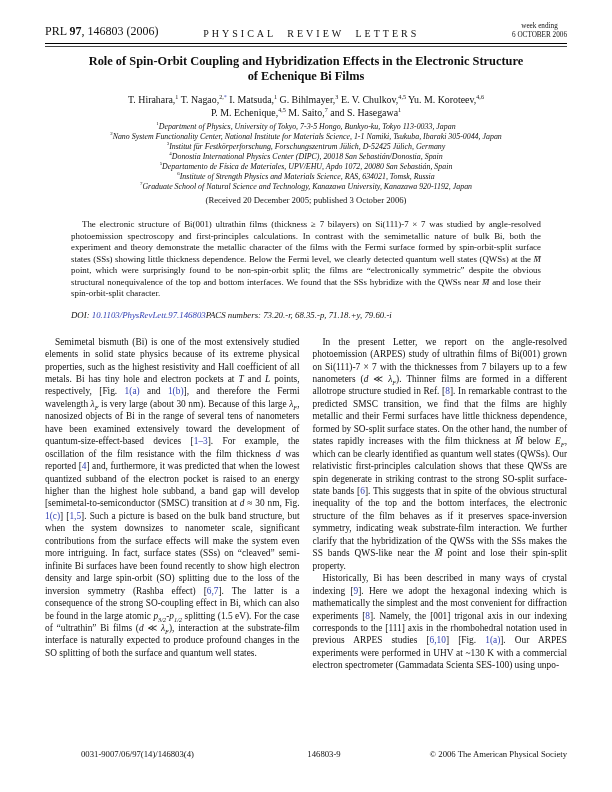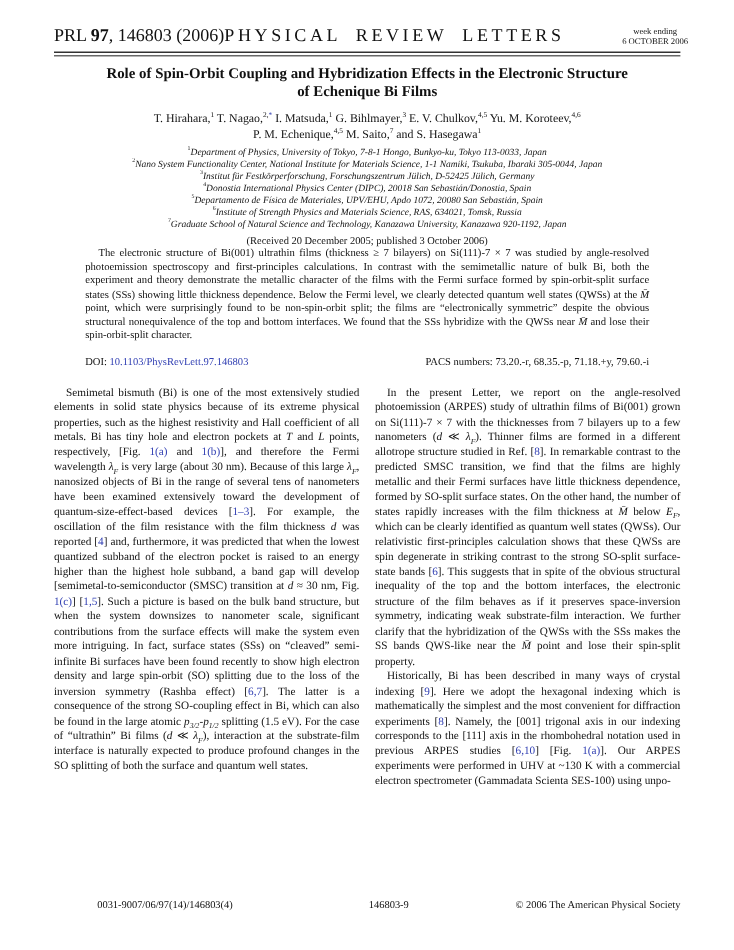--- a/index.html
+++ b/index.html
@@ -5,32 +5,32 @@
   :root{ --link:#3240b3; --ink:#111; }
   html,body{margin:0;padding:0;background:#fff;}
   .page{
     width:612px;height:792px;box-sizing:border-box;
     padding:22px 45px 0;position:relative;overflow:hidden;
     font-family:"Liberation Serif", serif;color:var(--ink);
     background:#fff;
   }
   
   .hdr{display:flex;justify-content:space-between;align-items:flex-end;}
-  .hdr-left{font-size:15px;white-space:nowrap;padding-bottom:1px;}
-  .hdr-center{font-size:15px;letter-spacing:3px;word-spacing:6px;white-space:nowrap;padding-bottom:1px;}
+  .hdr-left{font-size:12px;white-space:nowrap;padding-bottom:1px;}
+  .hdr-center{font-size:10px;letter-spacing:3px;word-spacing:6px;white-space:nowrap;padding-bottom:1px;}
   .hdr-right{font-size:7.2px;text-align:center;line-height:1.25;white-space:nowrap;margin-left:48px;}
   .rule{border-top:1.5px solid #000;border-bottom:0.5px solid #444;height:1.5px;margin-top:3px;}
   
   .title{text-align:center;font-weight:bold;font-size:12.4px;line-height:1.22;margin-top:7px;}
   .authors{text-align:center;font-size:9.9px;line-height:1.32;margin-top:9px;}
   .authors.second{margin-top:0;}
   .affils{text-align:center;font-size:7.9px;line-height:1.27;margin-top:3px;}
   .received{text-align:center;font-size:8.7px;margin-top:3px;}
-  .abstract{width:470px;margin:0 auto 0;font-size:8.9px;line-height:11.5px;text-align:justify;text-indent:11px;}
-  .doi-row{width:470px;margin:10px auto 0;display:flex;justify-content:space-between;font-size:8.8px;}
+  .abstract{width:470px;margin:14px auto 0;font-size:8.9px;line-height:11.5px;text-align:justify;text-indent:11px;}
+  .doi-row{width:470px;margin:10px auto 0;display:flex;font-size:8.8px;font-style:italic;}
   
   .cols{display:flex;gap:13px;margin-top:16px;}
   .col{width:254.5px;font-size:9.35px;line-height:12.45px;text-align:justify;}
   .col p{margin:0;text-indent:10px;}
   
   .footer{position:absolute;left:45px;right:45px;bottom:33px;display:flex;font-size:8.7px;}
   .footer .f-left{flex:1;text-align:left;white-space:nowrap;padding-left:36px;}
   .footer .f-center{flex:1;text-align:center;white-space:nowrap;}
   .footer .f-right{flex:1;text-align:right;white-space:nowrap;}
   
@@ -60,21 +60,21 @@
 
   <div class="title">
     <span>Role of Spin-Orbit Coupling and Hybridization Effects in the Electronic Structure</span><br>
     <span>of Echenique Bi Films</span>
   </div>
 
   <div class="authors"><span class="seg-p">T. Hirahara,</span><span class="seg-sup">1</span><span class="seg-p"> T. Nagao,</span><span class="seg-sup">2,</span><a class="seg-supl">*</a><span class="seg-p"> I. Matsuda,</span><span class="seg-sup">1</span><span class="seg-p"> G. Bihlmayer,</span><span class="seg-sup">3</span><span class="seg-p"> E. V. Chulkov,</span><span class="seg-sup">4,5</span><span class="seg-p"> Yu. M. Koroteev,</span><span class="seg-sup">4,6</span></div>
   <div class="authors second"><span class="seg-p">P. M. Echenique,</span><span class="seg-sup">4,5</span><span class="seg-p"> M. Saito,</span><span class="seg-sup">7</span><span class="seg-p"> and S. Hasegawa</span><span class="seg-sup">1</span></div>
 
   <div class="affils">
-      <div><span class="seg-sup">1</span><span class="seg-i">Department of Physics, University of Tokyo, 7-8-1 Hongo, Bunkyo-ku, Tokyo 113-0033, Japan</span></div>
+      <div><span class="seg-sup">1</span><span class="seg-i">Department of Physics, University of Tokyo, 7-3-5 Hongo, Bunkyo-ku, Tokyo 113-0033, Japan</span></div>
       <div><span class="seg-sup">2</span><span class="seg-i">Nano System Functionality Center, National Institute for Materials Science, 1-1 Namiki, Tsukuba, Ibaraki 305-0044, Japan</span></div>
       <div><span class="seg-sup">3</span><span class="seg-i">Institut für Festkörperforschung, Forschungszentrum Jülich, D-52425 Jülich, Germany</span></div>
       <div><span class="seg-sup">4</span><span class="seg-i">Donostia International Physics Center (DIPC), 20018 San Sebastián/Donostia, Spain</span></div>
       <div><span class="seg-sup">5</span><span class="seg-i">Departamento de Física de Materiales, UPV/EHU, Apdo 1072, 20080 San Sebastián, Spain</span></div>
       <div><span class="seg-sup">6</span><span class="seg-i">Institute of Strength Physics and Materials Science, RAS, 634021, Tomsk, Russia</span></div>
       <div><span class="seg-sup">7</span><span class="seg-i">Graduate School of Natural Science and Technology, Kanazawa University, Kanazawa 920-1192, Japan</span></div>
     </div>
 
   <div class="received">(Received 20 December 2005; published 3 October 2006)</div>
 

